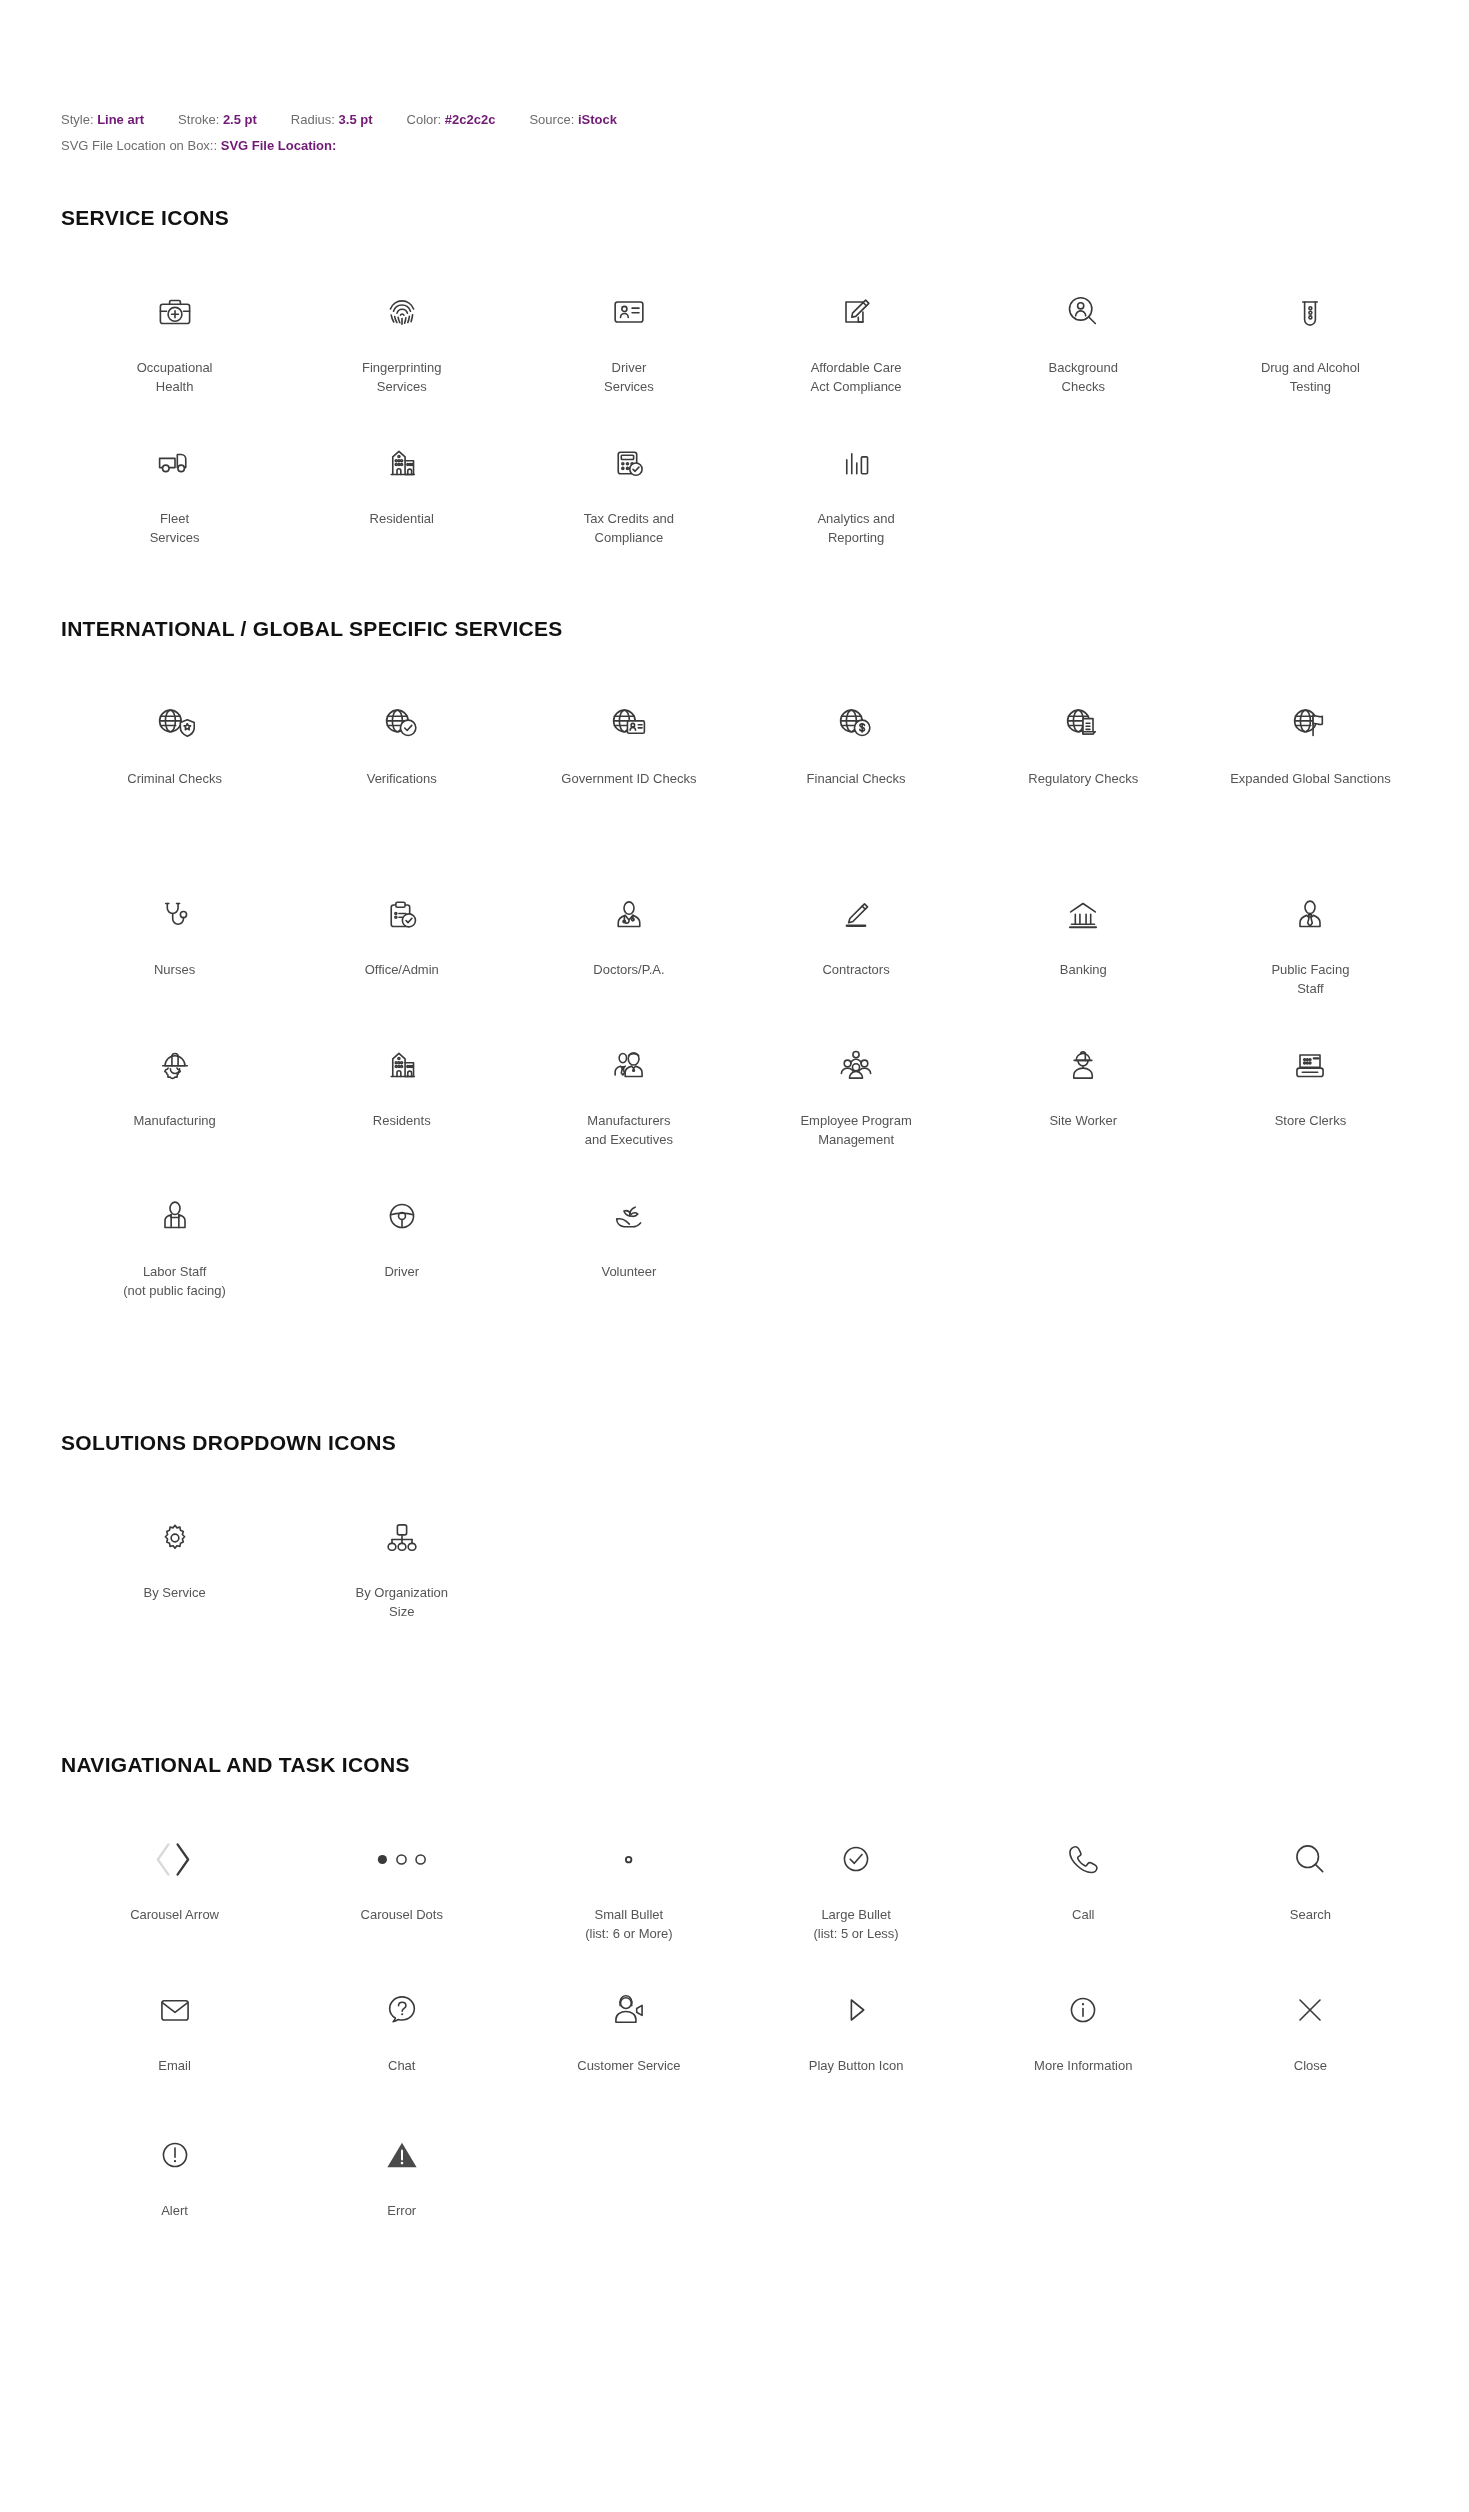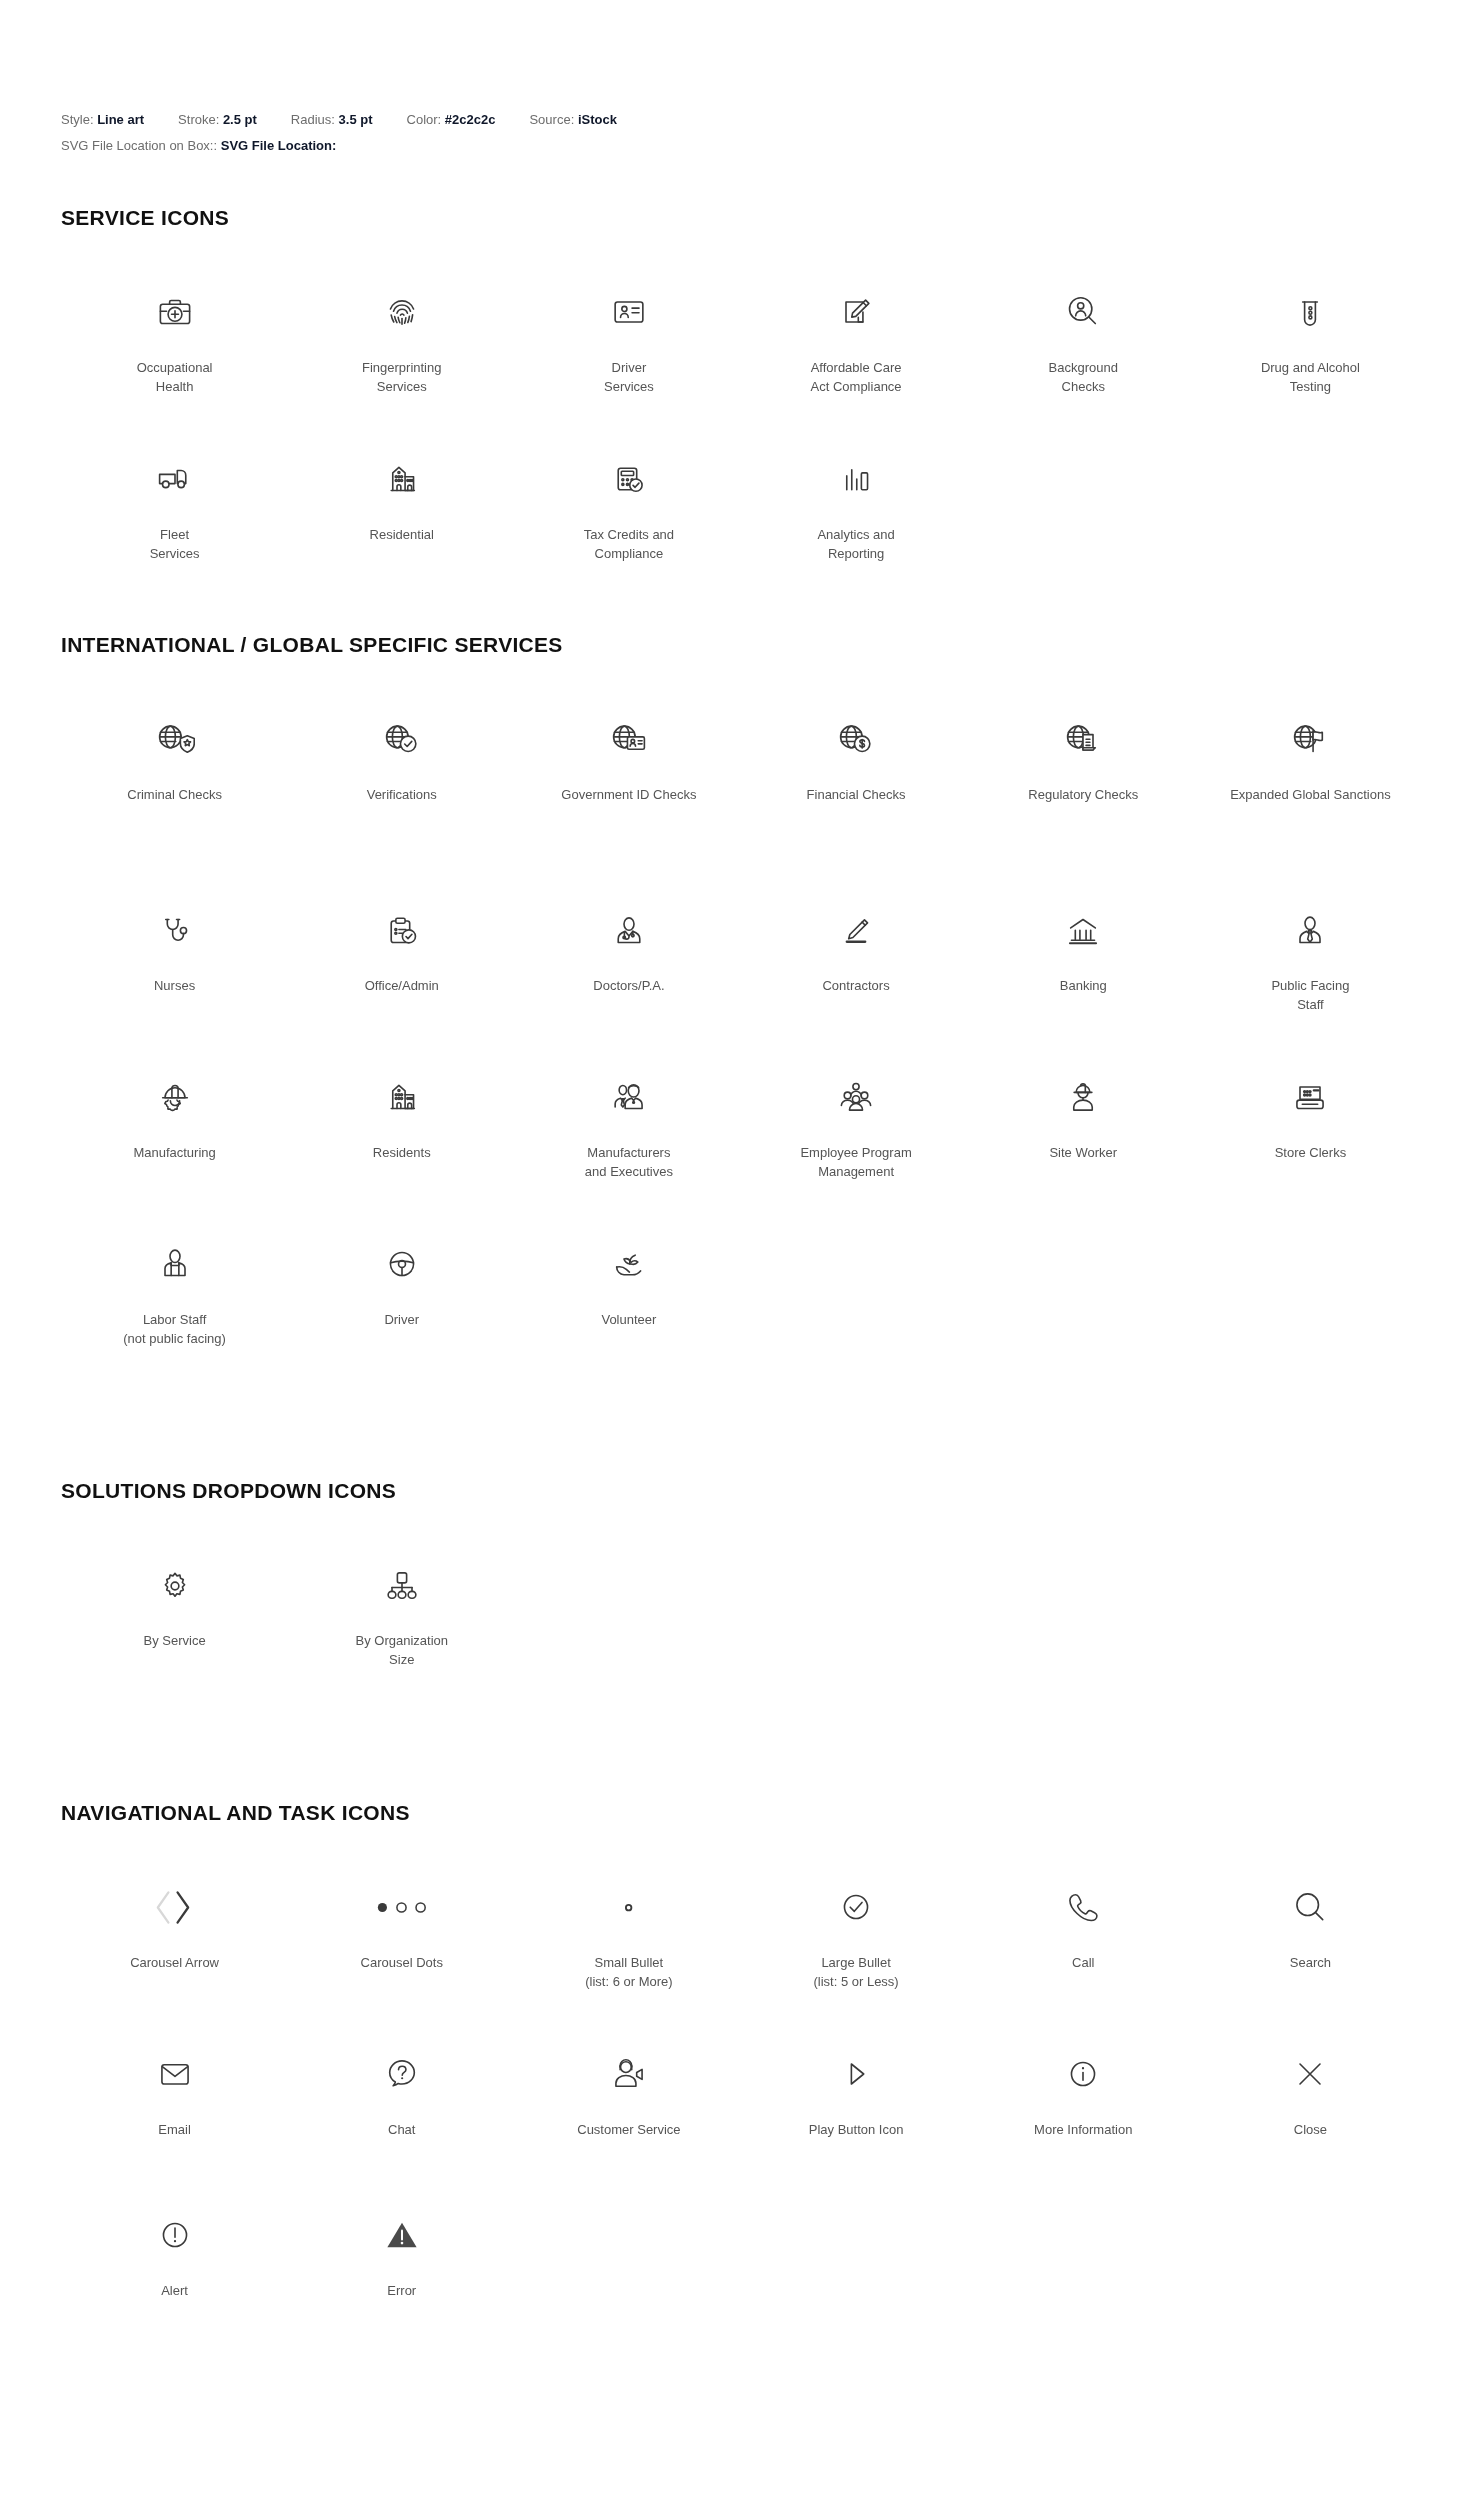--- a/index.html
+++ b/index.html
@@ -10,32 +10,32 @@
     font-family:"Liberation Sans", sans-serif;
     color:#444;
     overflow:hidden;
   }
   .page { padding:0 0 0 0; position:relative; }
 
   
   .meta { padding:107px 0 0 61px; }
   .meta-row { font-size:13px; color:#6d6d6d; line-height:2.0; white-space:nowrap; }
   .meta-row .k { color:#6d6d6d; }
-  .meta-row .v { color:#0f172a; font-weight:bold;text-align:right; }
+  .meta-row .v { color:#701a75; font-weight:bold;text-align:right; }
   .meta-row .cell { display:inline-block; margin-right:34px; }
 
   
   .section { margin-top:47px; padding:0 46px 0 61px; }
   .section-title {
     font-size:21px; font-weight:bold; letter-spacing:0.3px;
     color:#111; margin:0 0 40px 0; text-transform:uppercase;
   }
 
   .grid { display:grid; grid-template-columns:repeat(6, 1fr); }
-  .row-gap { row-gap:17px; }
+  .row-gap { row-gap:1px; }
 
   .cellbox {
     display:flex; flex-direction:column; align-items:center;
     padding:9.2px 4.6px 23px 4.6px;
     min-height:144px;
   }
   .icon-slot {
     height:66px; width:100%;
     display:flex; align-items:center; justify-content:center;
     margin-bottom:13.8px;

